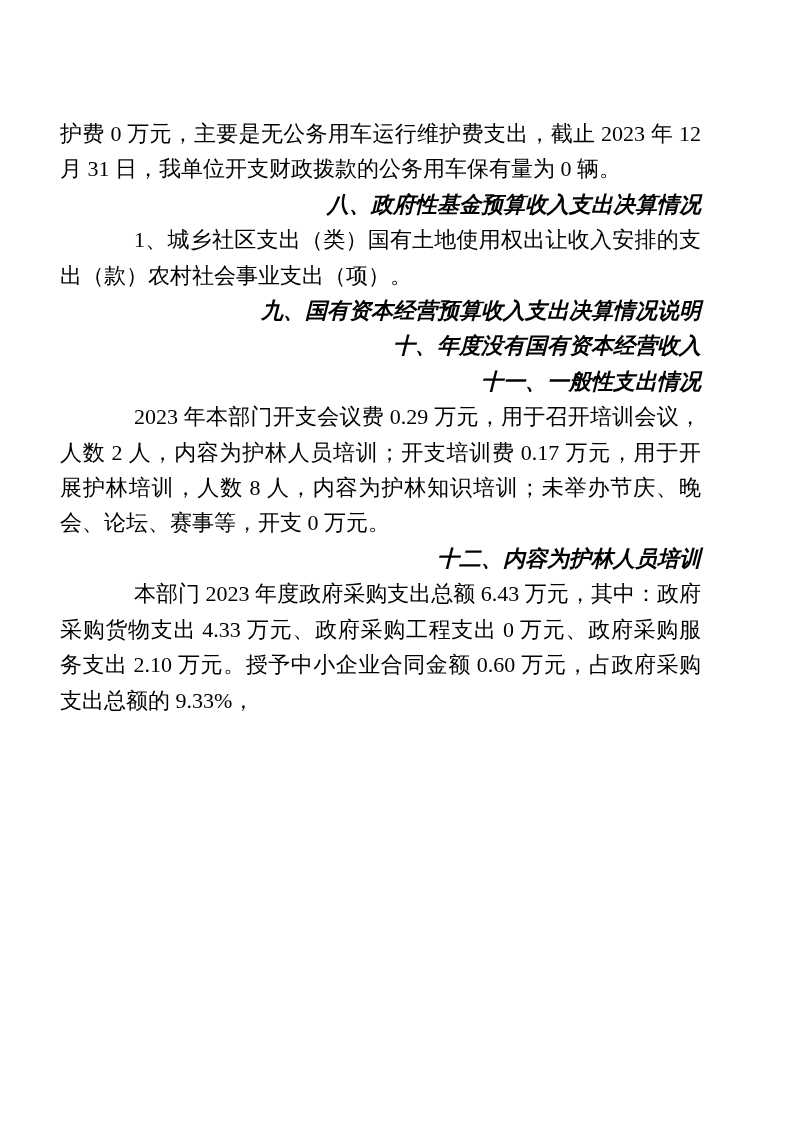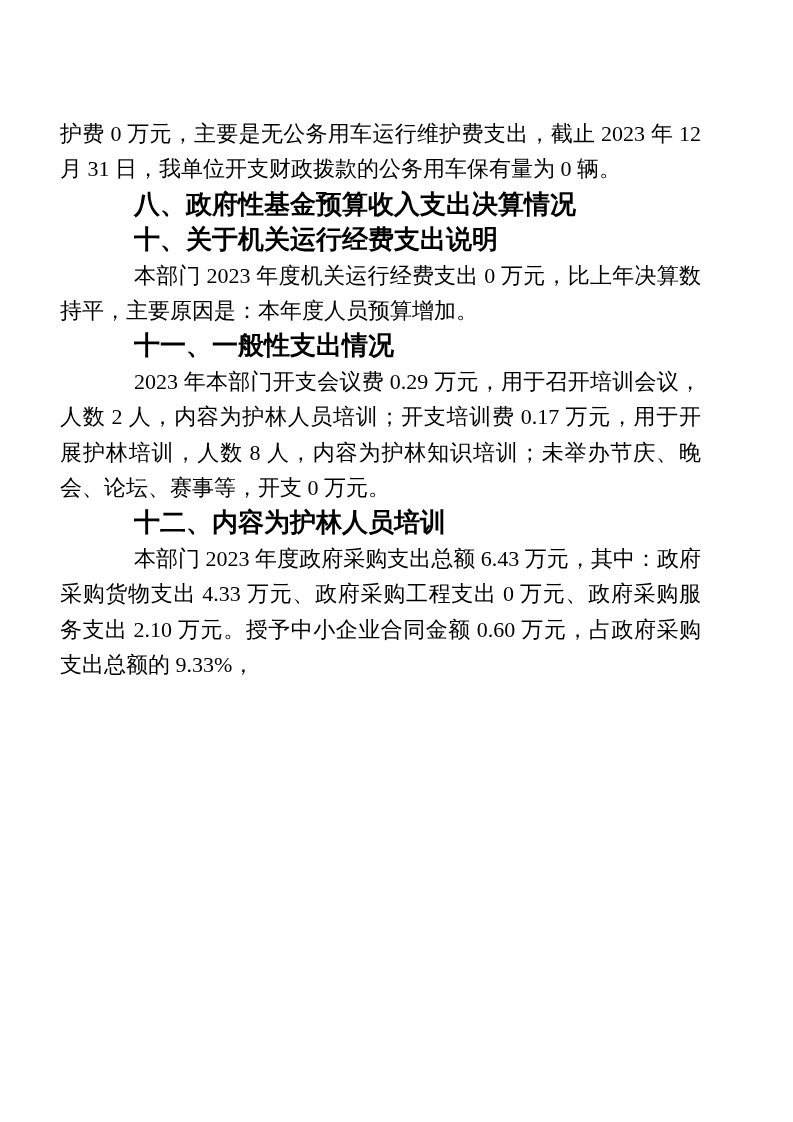--- a/index.html
+++ b/index.html
@@ -27,32 +27,34 @@
     text-align: justify;
     text-indent: 74px;
     font-family: "Liberation Serif", "DejaVu Serif", serif;
   }
   .para.continuation {
     text-indent: 0;
   }
   .heading {
     margin: 0;
     text-indent: 74px;
-    text-align: left;
+    text-align: right;
     font-family: "Liberation Sans", "DejaVu Sans", sans-serif;
     font-weight: 700;
-    font-size: 26px;
+    font-size: 22px;
     line-height: 35.4px;
+    font-style: italic;
   }
 </style>
 </head>
 <body>
 
 <div class="page">
   <p class="para continuation">护费 0 万元，主要是无公务用车运行维护费支出，截止 2023 年 12 月 31 日，我单位开支财政拨款的公务用车保有量为 0 辆。</p>
   <p class="heading">八、政府性基金预算收入支出决算情况</p>
-  <p class="heading">十、关于机关运行经费支出说明</p>
-  <p class="para">本部门 2023 年度机关运行经费支出 0 万元，比上年决算数持平，主要原因是：本年度人员预算增加。</p>
+  <p class="para">1、城乡社区支出（类）国有土地使用权出让收入安排的支出（款）农村社会事业支出（项）。</p>
+  <p class="heading">九、国有资本经营预算收入支出决算情况说明</p>
+  <p class="heading">十、年度没有国有资本经营收入</p>
   <p class="heading">十一、一般性支出情况</p>
   <p class="para">2023 年本部门开支会议费 0.29 万元，用于召开培训会议，人数 2 人，内容为护林人员培训；开支培训费 0.17 万元，用于开展护林培训，人数 8 人，内容为护林知识培训；未举办节庆、晚会、论坛、赛事等，开支 0 万元。</p>
   <p class="heading">十二、内容为护林人员培训</p>
   <p class="para">本部门 2023 年度政府采购支出总额 6.43 万元，其中：政府采购货物支出 4.33 万元、政府采购工程支出 0 万元、政府采购服务支出 2.10 万元。授予中小企业合同金额 0.60 万元，占政府采购支出总额的 9.33%，</p>
 </div>
 
 </body></html>

